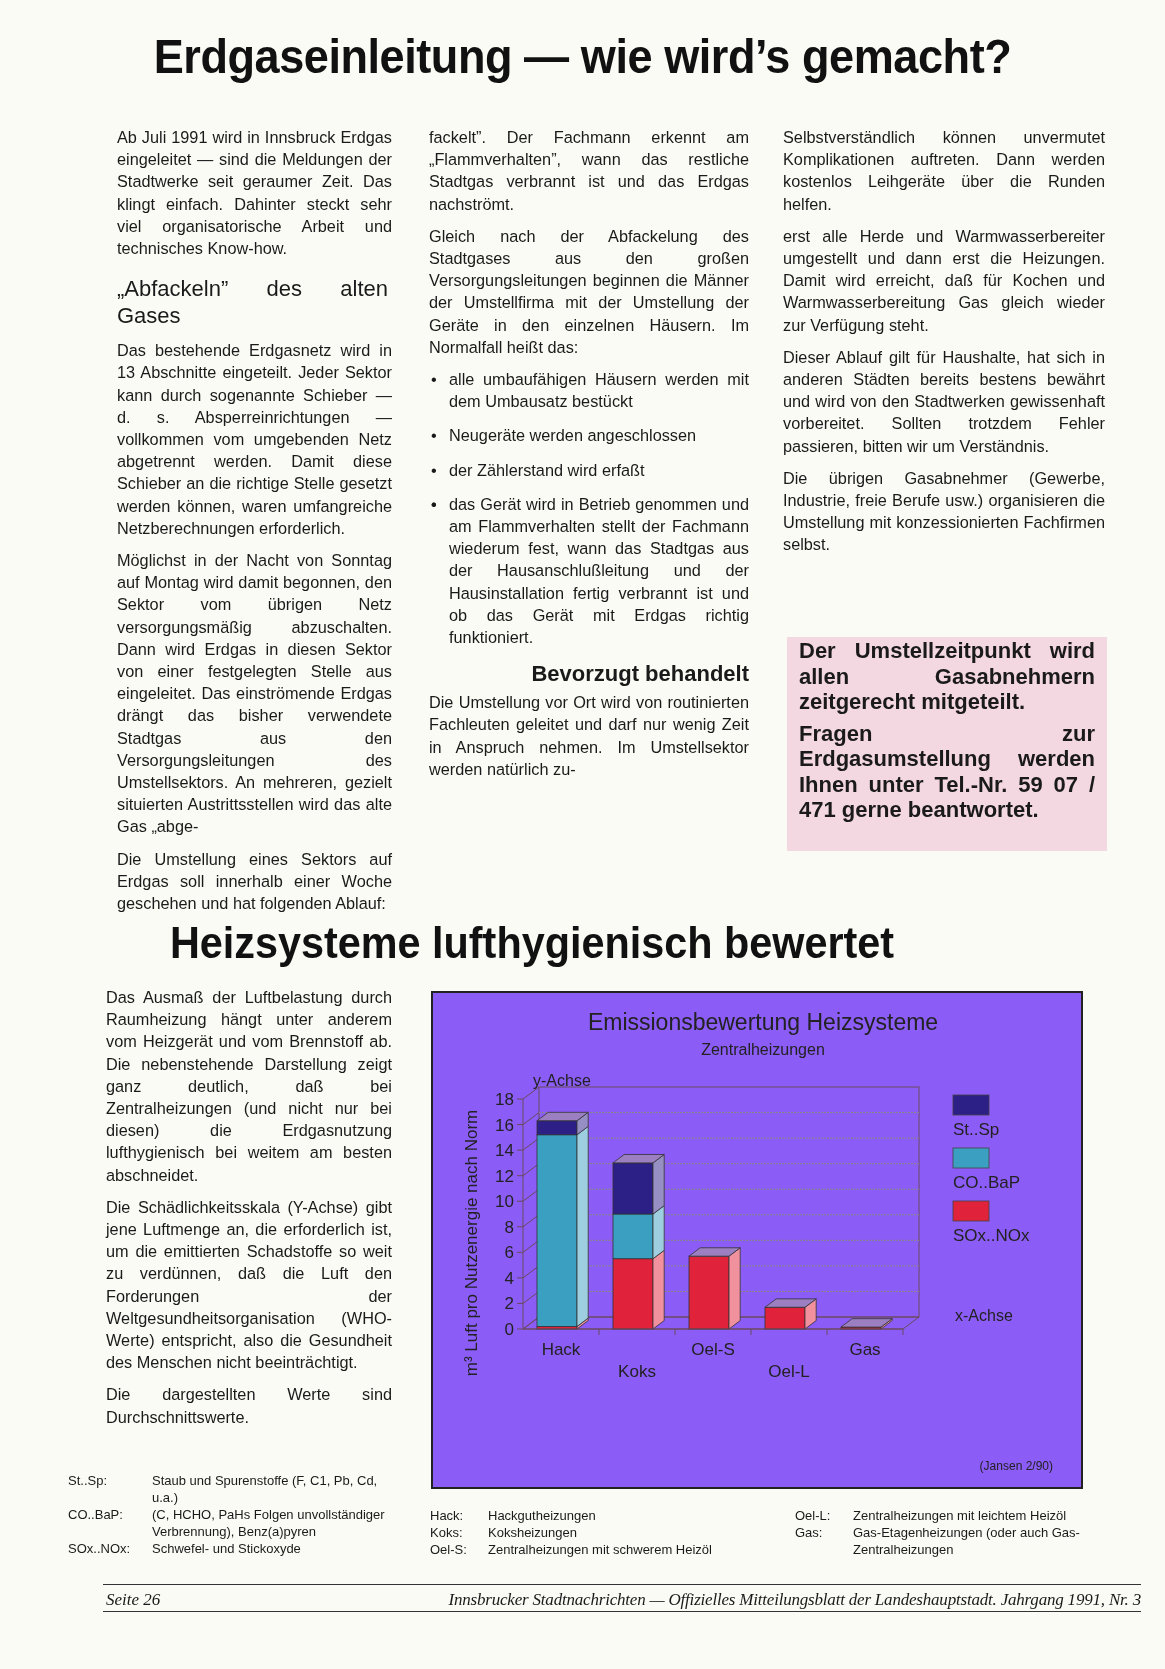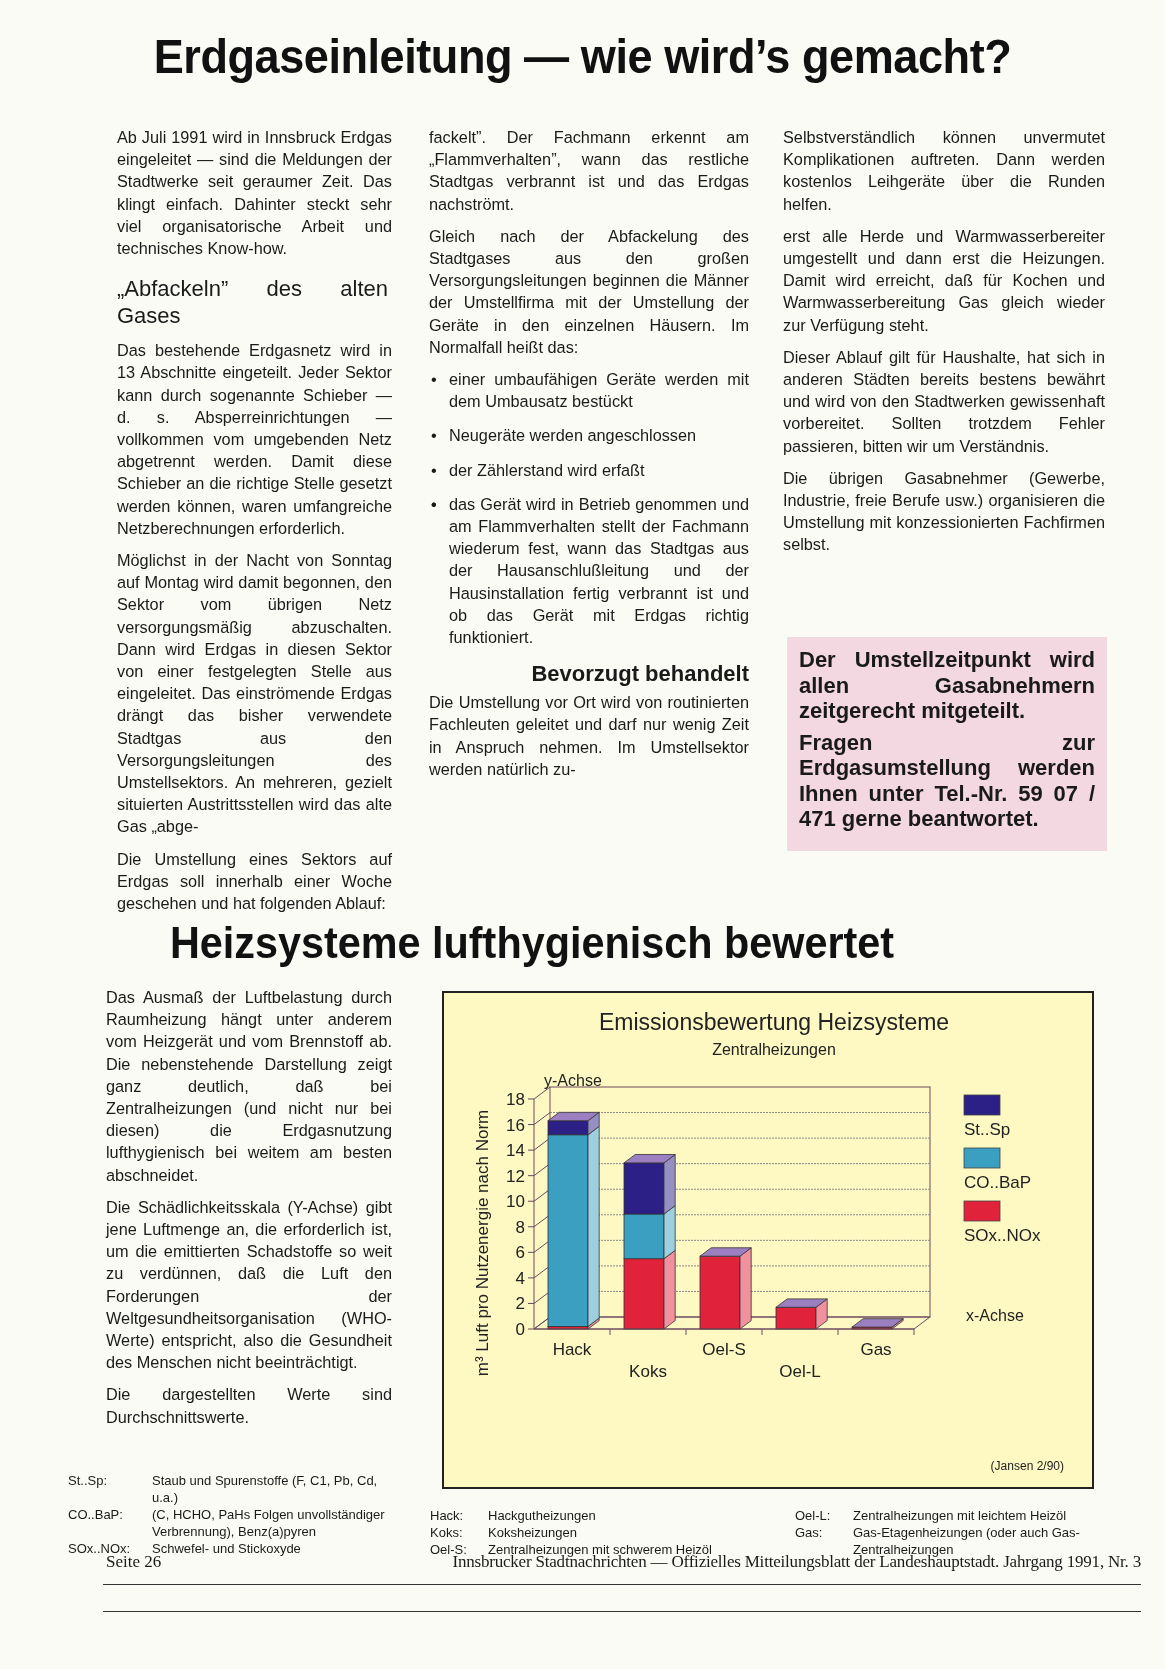--- a/index.html
+++ b/index.html
@@ -14,53 +14,53 @@
   }
   .col { position: absolute; font-size: 16.3px; line-height: 22.2px; text-align: justify; }
   .col p { margin: 0 0 10px 0; }
   .col h2 { font-size: 22px; line-height: 27px; margin: 16px 4px 10px 0; font-weight: normal; }
   .col h3 { font-size: 22px; line-height: 27px; margin: 12px 0 4px 0; font-weight: bold; text-align: right; }
   ul.bul { list-style: none; padding: 0; margin: 0 0 10px 0; }
   ul.bul li { position: relative; padding-left: 20px; margin-bottom: 12px; }
   ul.bul li .dot { position: absolute; left: 2px; top: 0; }
   .pinkbox {
     position: absolute; left: 787px; top: 637px; width: 320px; height: 214px; background: #f3d7e1;
-    padding: 10px 12px 0 12px; box-sizing: border-box;
+    padding: 1px 12px 0 12px; box-sizing: border-box;
     font-weight: bold; font-size: 22px; line-height: 25.5px;
   }
   .pinkbox p { margin: 0 0 6px 0; text-align: justify; }
   h1.second {
     position: absolute; left: 170px; top: 918px; margin: 0; font-size: 44px; font-weight: bold; color: #111;
     transform: scaleX(0.94); transform-origin: left;
   }
-  .chartbox { position: absolute; left: 442px; top: 991px; width: 648px; height: 494px; border: 2px solid #222; background: #fef9c3; }
+  .chartbox { position: absolute; left: 431px; top: 991px; width: 648px; height: 494px; border: 2px solid #222; background: #8b5cf6; }
   .legend-defs { position: absolute; font-size: 13px; line-height: 17px; }
   .legend-defs table { border-collapse: collapse; }
   .legend-defs td { padding: 0; vertical-align: top; }
   .footer-rule { position: absolute; left: 103px; width: 1038px; height: 1px; background: #333; }
-  .footer { position: absolute; top: 1552px; font-family: "Liberation Serif", serif; font-size: 17px; }
+  .footer { position: absolute; top: 1590px; font-family: "Liberation Serif", serif; font-size: 17px; font-style: italic; }
 </style>
 </head>
 <body>
 
 <h1 class="main">Erdgaseinleitung — wie wird’s gemacht?</h1>
 
 <div class="col" style="left:117px; top:126px; width:275px;">
   <p>Ab Juli 1991 wird in Innsbruck Erdgas eingeleitet — sind die Meldungen der Stadtwerke seit geraumer Zeit. Das klingt einfach. Dahinter steckt sehr viel organisatorische Arbeit und technisches Know-how.</p>
   <h2>„Abfackeln” des alten Gases</h2>
   <p>Das bestehende Erdgasnetz wird in 13 Abschnitte eingeteilt. Jeder Sektor kann durch sogenannte Schieber — d. s. Absperreinrichtungen — vollkommen vom umgebenden Netz abgetrennt werden. Damit diese Schieber an die richtige Stelle gesetzt werden können, waren umfangreiche Netzberechnungen erforderlich.</p>
   <p>Möglichst in der Nacht von Sonntag auf Montag wird damit begonnen, den Sektor vom übrigen Netz versorgungsmäßig abzuschalten. Dann wird Erdgas in diesen Sektor von einer festgelegten Stelle aus eingeleitet. Das einströmende Erdgas drängt das bisher verwendete Stadtgas aus den Versorgungsleitungen des Umstellsektors. An mehreren, gezielt situierten Austrittsstellen wird das alte Gas „abge-</p>
   <p>Die Umstellung eines Sektors auf Erdgas soll innerhalb einer Woche geschehen und hat folgenden Ablauf:</p>
 </div>
 
 <div class="col" style="left:429px; top:126px; width:320px;">
   <p>fackelt”. Der Fachmann erkennt am „Flammverhalten”, wann das restliche Stadtgas verbrannt ist und das Erdgas nachströmt.</p>
   <p>Gleich nach der Abfackelung des Stadtgases aus den großen Versorgungsleitungen beginnen die Männer der Umstellfirma mit der Umstellung der Geräte in den einzelnen Häusern. Im Normalfall heißt das:</p>
   <ul class="bul">
-    <li><span class="dot">•</span><span>einer umbaufähigen Geräte werden mit dem Umbausatz bestückt</span></li>
+    <li><span class="dot">•</span><span>alle umbaufähigen Häusern werden mit dem Umbausatz bestückt</span></li>
     <li><span class="dot">•</span><span>Neugeräte werden angeschlossen</span></li>
     <li><span class="dot">•</span><span>der Zählerstand wird erfaßt</span></li>
     <li><span class="dot">•</span></li>
     <li><span class="dot">•</span><span>das Gerät wird in Betrieb genommen und am Flammverhalten stellt der Fachmann wiederum fest, wann das Stadtgas aus der Hausanschlußleitung und der Hausinstallation fertig verbrannt ist und ob das Gerät mit Erdgas richtig funktioniert.</span></li>
   </ul>
   <h3>Bevorzugt behandelt</h3>
   <p>Die Umstellung vor Ort wird von routinierten Fachleuten geleitet und darf nur wenig Zeit in Anspruch nehmen. Im Umstellsektor werden natürlich zu-</p>
 </div>
 
 <div class="col" style="left:783px; top:126px; width:322px;">

